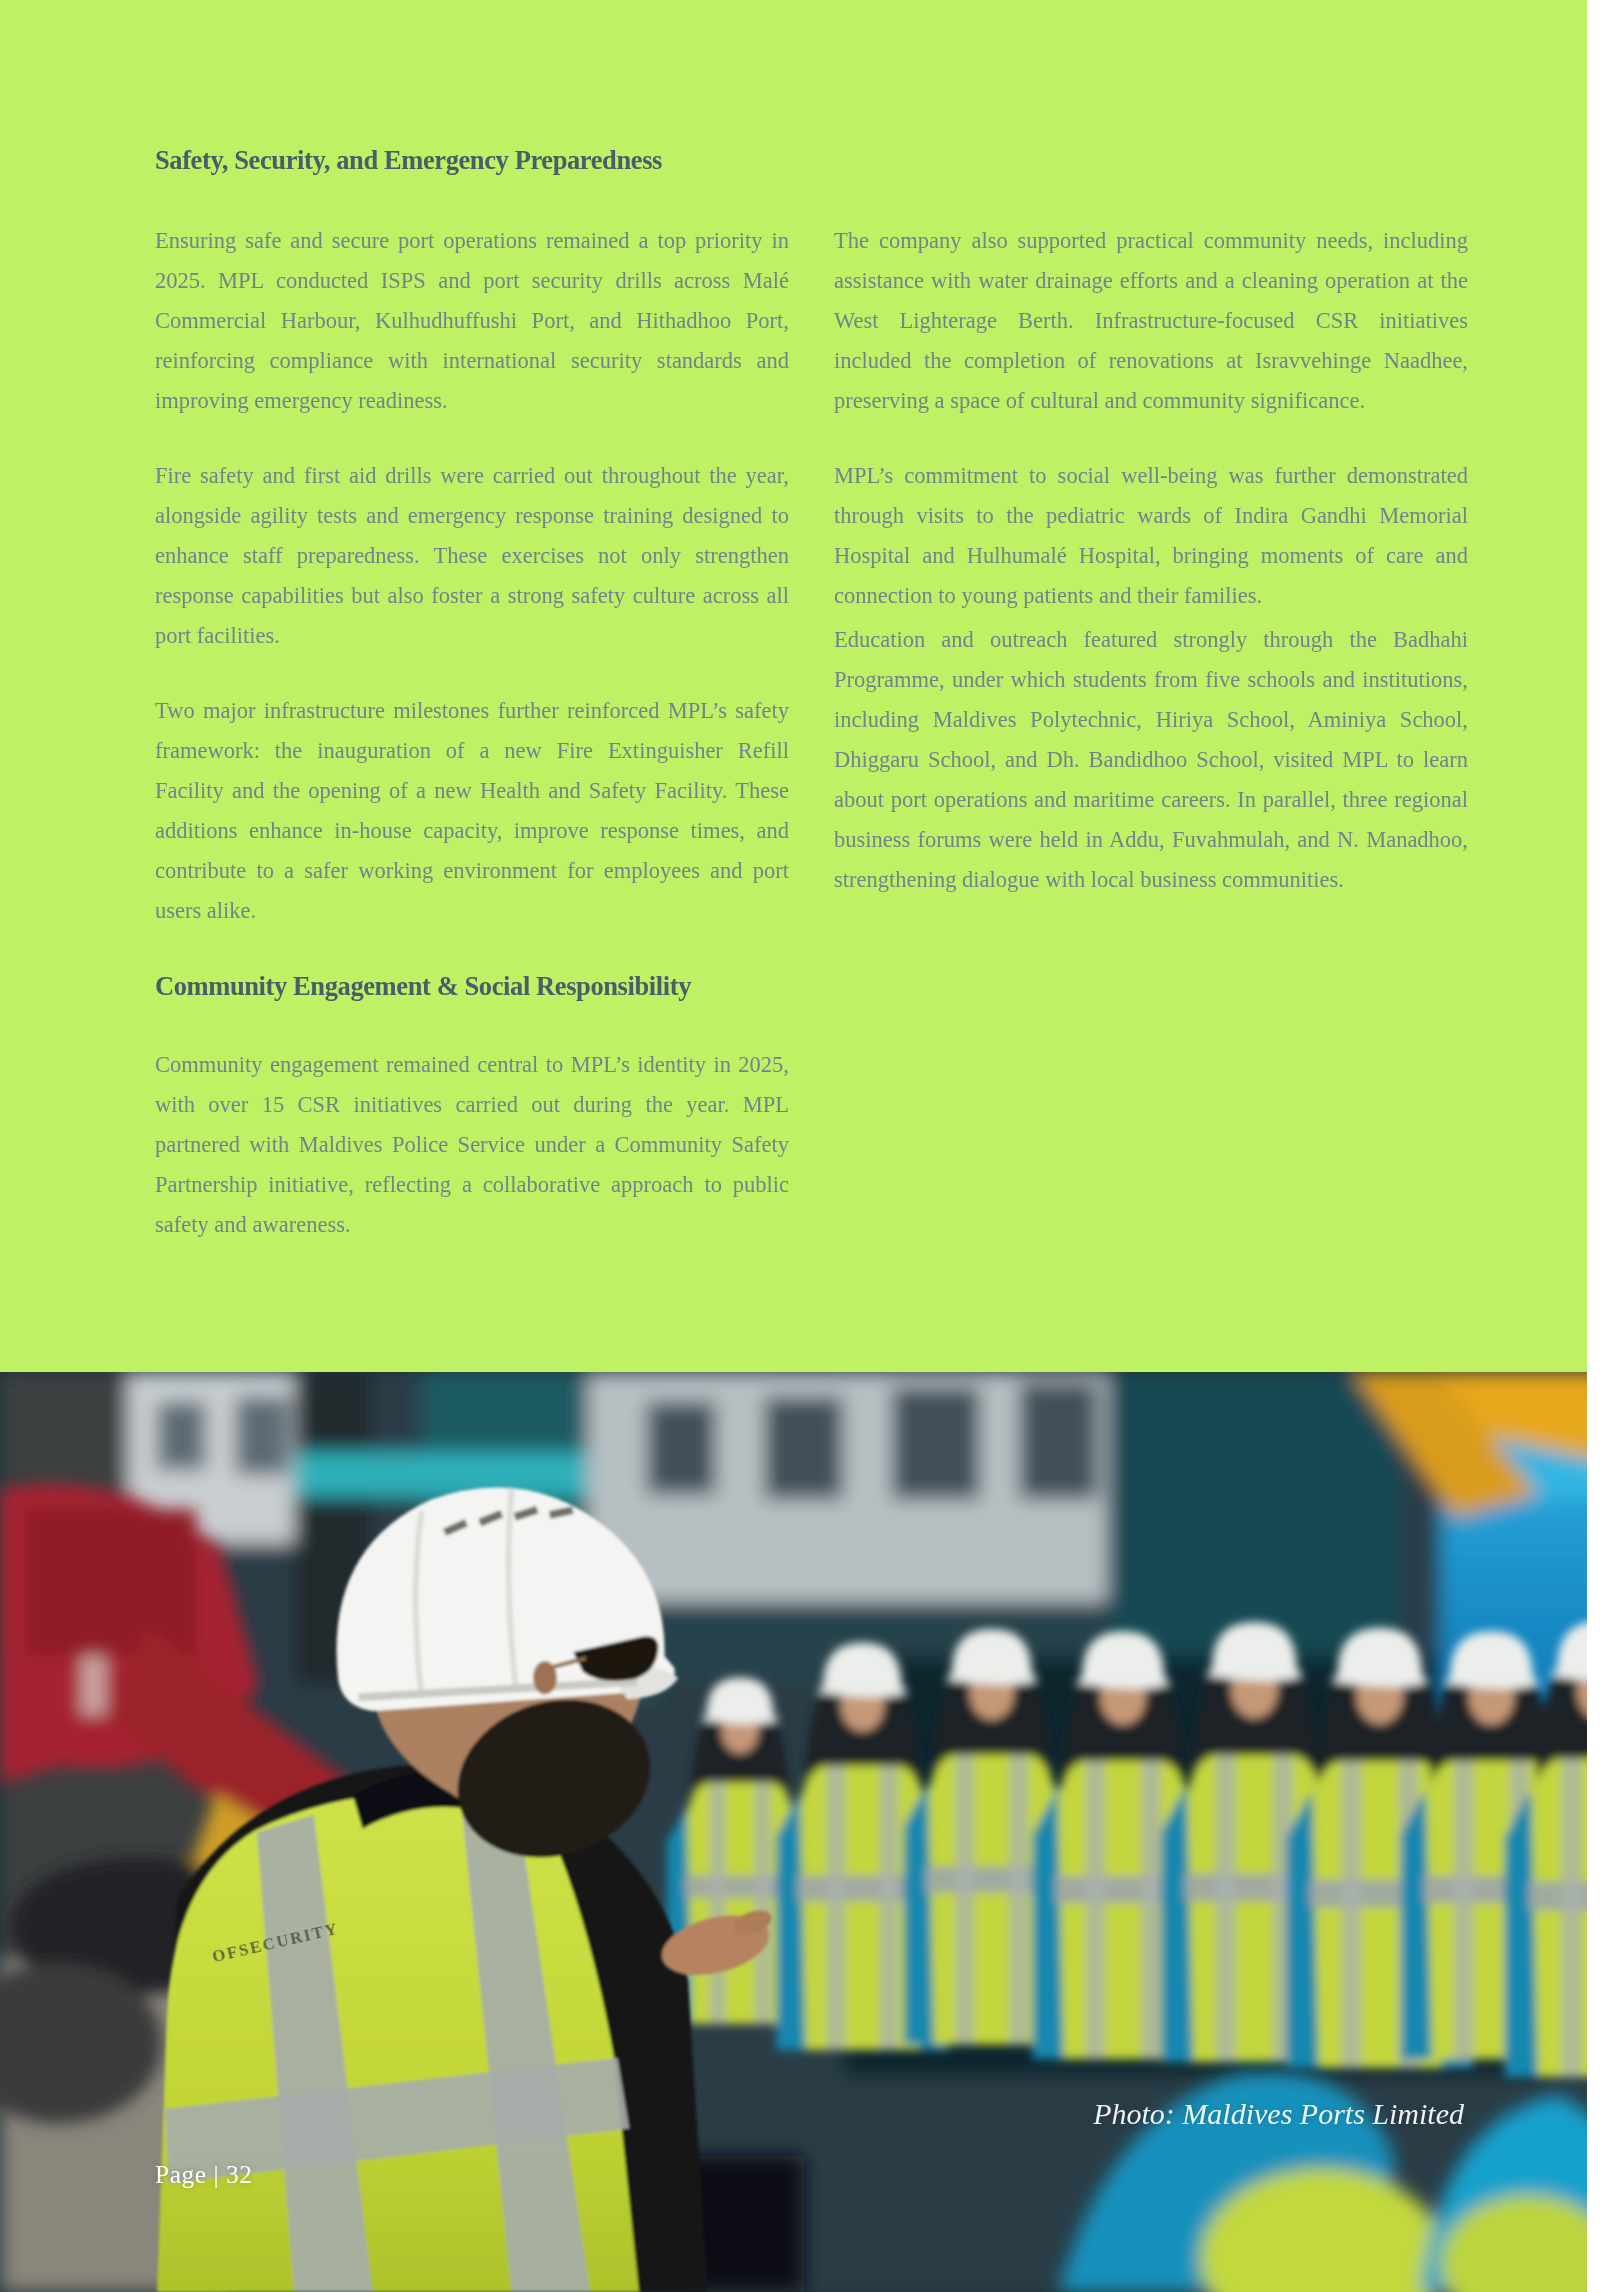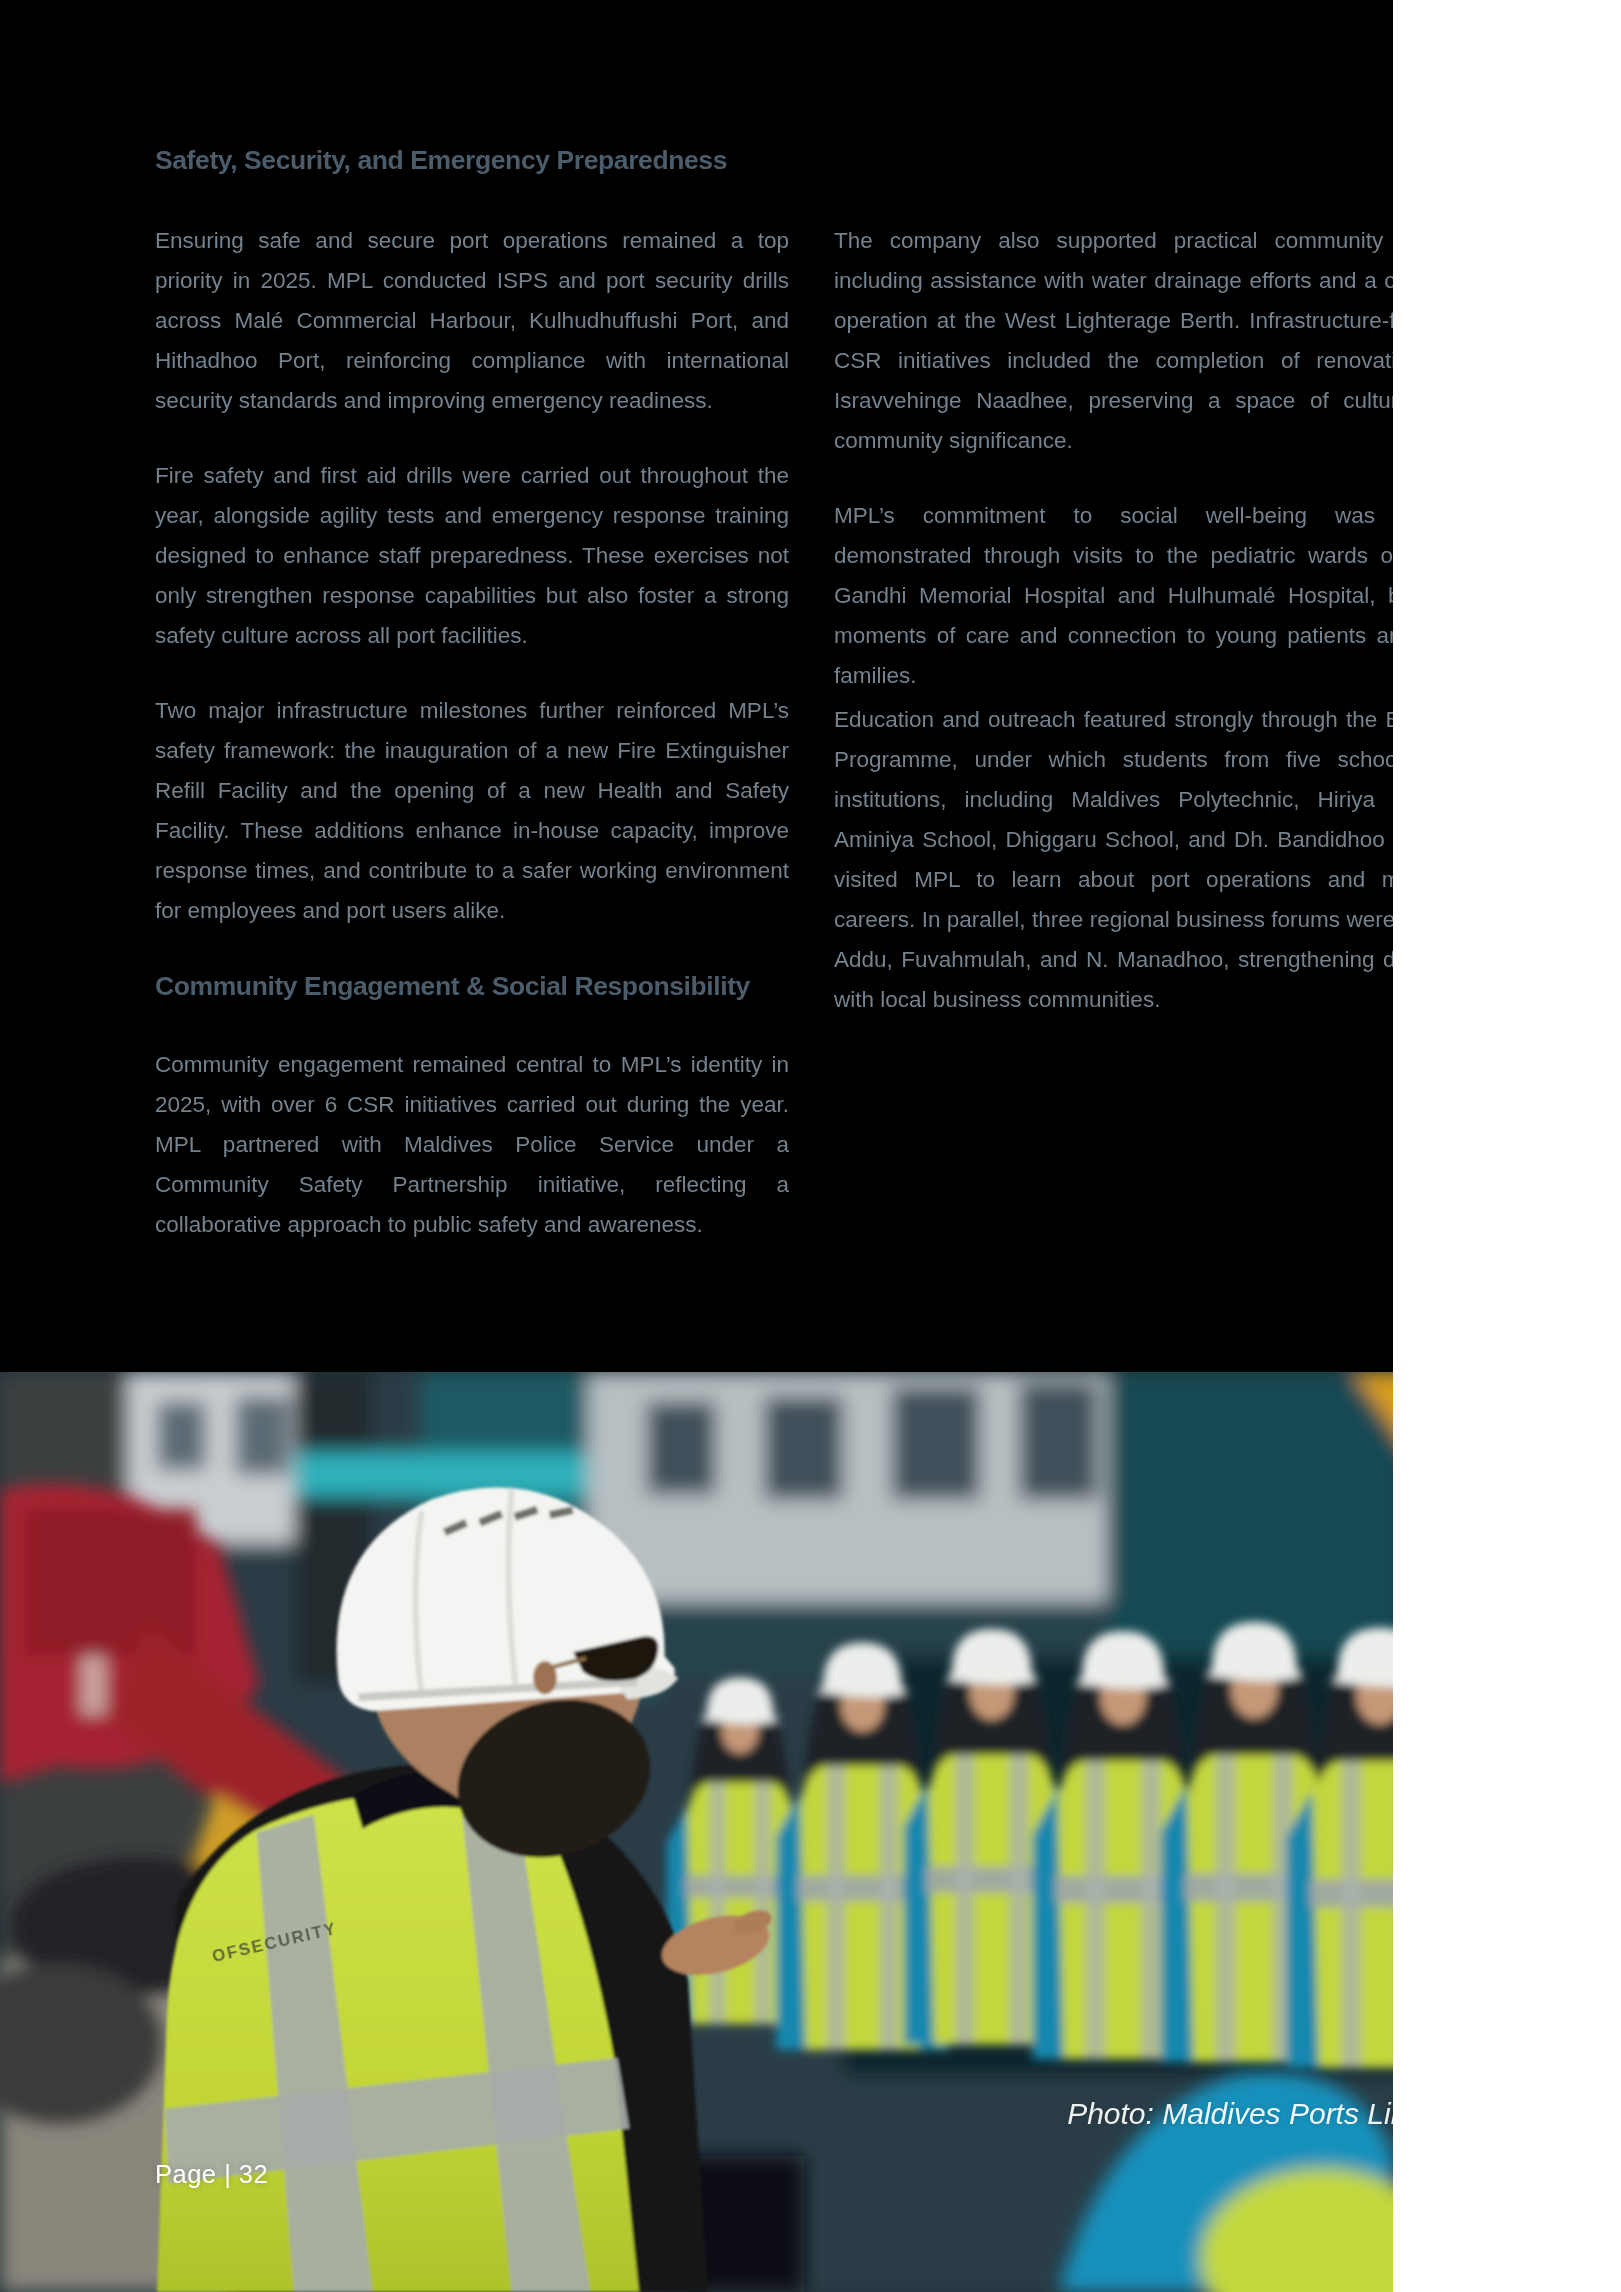--- a/index.html
+++ b/index.html
@@ -1,20 +1,20 @@
 <!DOCTYPE html>
 <html><head>
 <meta charset="utf-8">
 <style>
   html,body{margin:0;padding:0;background:#ffffff;}
   .page{
     position:relative;
-    width:1393px;height:2293px;
-    background:#000000;
-    font-family:Liberation Sans, sans-serif;
+    width:1587px;height:2293px;
+    background:#bef264;
+    font-family:Liberation Serif, serif;
     overflow:hidden;
   }
   h1.sec-heading, h2.sec-heading{
     margin:0;
     font-weight:700;
     font-size:26.5px;
     letter-spacing:-0.4px;
     color:#4b5c6b;
     white-space:nowrap;
   }
@@ -57,21 +57,21 @@
 
 <div class="page">
 
   <h1 class="sec-heading" id="heading-safety">Safety, Security, and Emergency Preparedness</h1>
 
   <div class="col col-left">
     <p>Ensuring safe and secure port operations remained a top priority in 2025. MPL conducted ISPS and port security drills across Malé Commercial Harbour, Kulhudhuffushi Port, and Hithadhoo Port, reinforcing compliance with international security standards and improving emergency readiness.</p>
     <p>Fire safety and first aid drills were carried out throughout the year, alongside agility tests and emergency response training designed to enhance staff preparedness. These exercises not only strengthen response capabilities but also foster a strong safety culture across all port facilities.</p>
     <p>Two major infrastructure milestones further reinforced MPL’s safety framework: the inauguration of a new Fire Extinguisher Refill Facility and the opening of a new Health and Safety Facility. These additions enhance in-house capacity, improve response times, and contribute to a safer working environment for employees and port users alike.</p>
     <h2 class="sec-heading" id="heading-community">Community Engagement &amp; Social Responsibility</h2>
-    <p>Community engagement remained central to MPL’s identity in 2025, with over 6 CSR initiatives carried out during the year. MPL partnered with Maldives Police Service under a Community Safety Partnership initiative, reflecting a collaborative approach to public safety and awareness.</p>
+    <p>Community engagement remained central to MPL’s identity in 2025, with over 15 CSR initiatives carried out during the year. MPL partnered with Maldives Police Service under a Community Safety Partnership initiative, reflecting a collaborative approach to public safety and awareness.</p>
   </div>
 
   <div class="col col-right">
     <p>The company also supported practical community needs, including assistance with water drainage efforts and a cleaning operation at the West Lighterage Berth. Infrastructure-focused CSR initiatives included the completion of renovations at Isravvehinge Naadhee, preserving a space of cultural and community significance.</p>
     <p class="no-gap">MPL’s commitment to social well-being was further demonstrated through visits to the pediatric wards of Indira Gandhi Memorial Hospital and Hulhumalé Hospital, bringing moments of care and connection to young patients and their  families.</p>
     <p>Education and outreach featured strongly through the Badhahi Programme, under which students from five schools and institutions, including Maldives Polytechnic, Hiriya School, Aminiya School, Dhiggaru School, and Dh. Bandidhoo School, visited MPL to learn about port operations and maritime careers. In parallel, three regional business forums were held in Addu, Fuvahmulah, and N. Manadhoo, strengthening dialogue with local business communities.</p>
   </div>
 
   <div class="photo">
     <svg width="1621" height="920" viewBox="0 0 1654 939" xmlns="http://www.w3.org/2000/svg">

